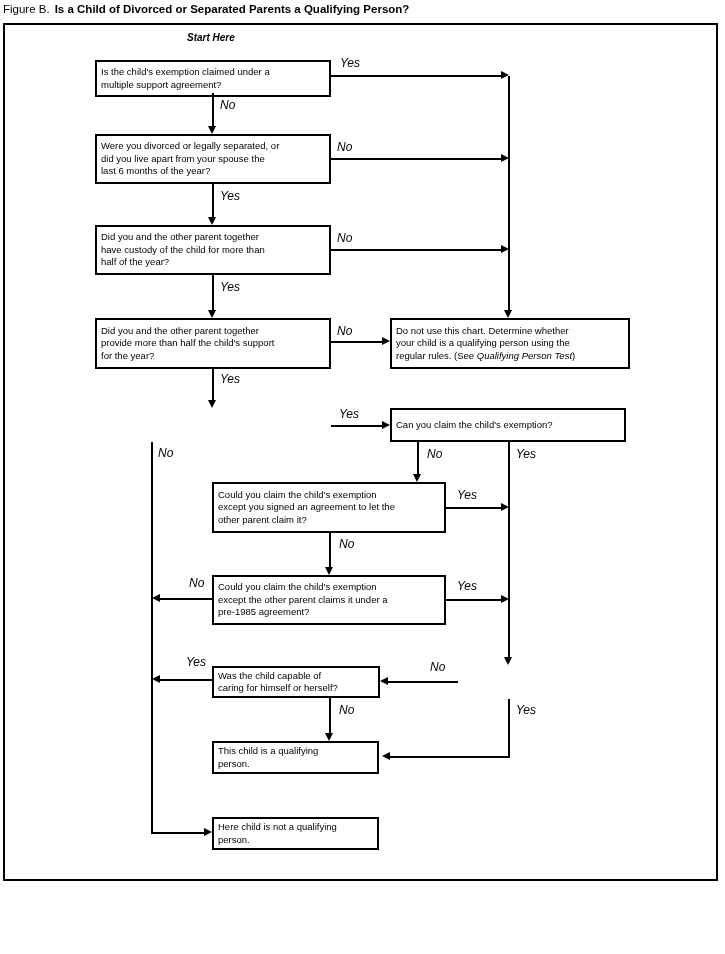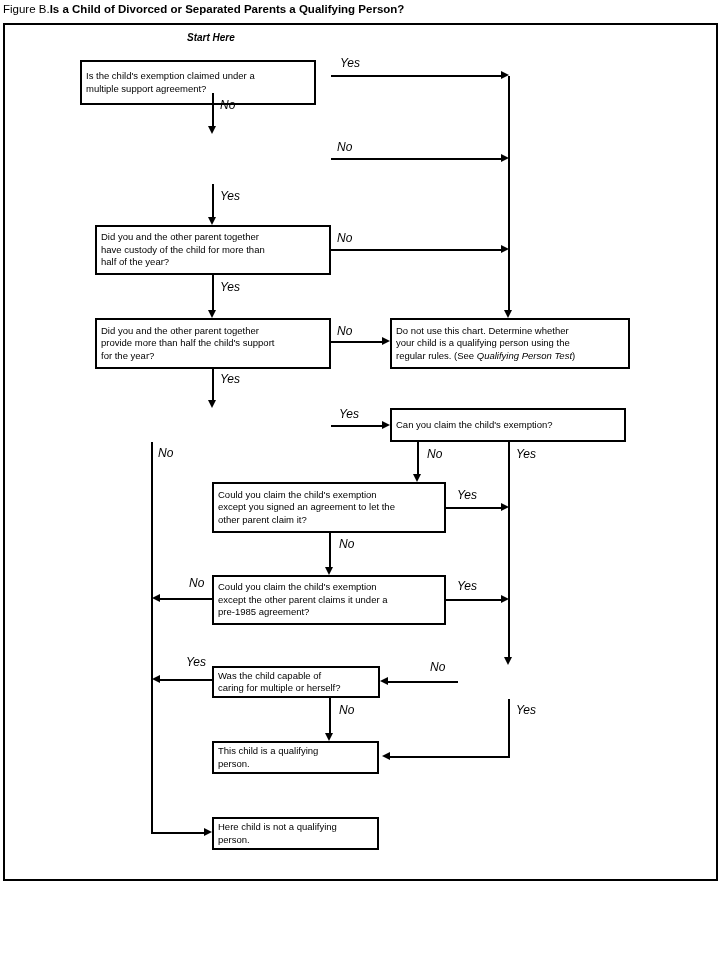--- a/index.html
+++ b/index.html
@@ -1,19 +1,19 @@
 <!DOCTYPE html>
 <html><head>
 <meta charset="utf-8">
 <style>
   html,body{margin:0;padding:0;background:#ffffff;}
   .canvas{position:relative;width:725px;height:954px;background:#ffffff;
           font-family:"Liberation Sans",sans-serif;color:#000;overflow:hidden;}
   .title{position:absolute;left:3px;top:3px;font-size:11.5px;white-space:nowrap;}
-  .title .tprefix{font-weight:normal;}
+  .title .tprefix{font-weight:normal;margin-right:5px;}
   .title .tmain{font-weight:bold;}
   .frame{position:absolute;left:3px;top:23px;width:711px;height:854px;border:2px solid #000;}
   .start{position:absolute;left:187px;top:32px;font-size:10px;font-weight:bold;font-style:italic;}
   .qbox{position:absolute;border:2px solid #000;background:#fff;box-sizing:border-box;
         display:flex;align-items:center;padding:1px 4px;font-size:9.5px;line-height:1.3;
         white-space:pre-line;}
   .qbox .it{font-style:italic;}
   .hline{position:absolute;height:2px;background:#000;}
   .vline{position:absolute;width:2px;background:#000;}
   .ah{position:absolute;width:0;height:0;}
@@ -26,42 +26,45 @@
 <body>
 
 <div class="canvas">
 
   <div class="title"><span class="tprefix">Figure B.</span><span class="tmain">Is a Child of Divorced or Separated Parents a Qualifying Person?</span></div>
 
   <div class="frame"></div>
 
   <div class="start">Start Here</div>
 
-  <div class="qbox" style="left:80px;top:60px;width:236px;height:45px"><span>Is the child's exemption claimed under a
+  <div class="qbox" style="left:95px;top:60px;width:236px;height:37px"><span>Is the child's exemption claimed under a
 multiple support agreement?</span></div>
+  <div class="qbox" style="left:95px;top:134px;width:236px;height:50px"><span>Were you divorced or legally separated, or
+did you live apart from your spouse the
+last 6 months of the year?</span></div>
   <div class="qbox" style="left:95px;top:225px;width:236px;height:50px"><span>Did you and the other parent together
 have custody of the child for more than
 half of the year?</span></div>
   <div class="qbox" style="left:95px;top:318px;width:236px;height:51px"><span>Did you and the other parent together
 provide more than half the child's support
 for the year?</span></div>
 
   <div class="qbox" style="left:390px;top:408px;width:236px;height:34px"><span>Can you claim the child's exemption?</span></div>
   <div class="qbox" style="left:390px;top:318px;width:240px;height:51px"><span><span>Do not use this chart. Determine whether
 your child is a qualifying person using the
 regular rules. (See </span><span class="it">Qualifying Person Test</span><span>)</span></span></div>
 
   <div class="qbox" style="left:212px;top:482px;width:234px;height:51px"><span>Could you claim the child's exemption
 except you signed an agreement to let the
 other parent claim it?</span></div>
   <div class="qbox" style="left:212px;top:575px;width:234px;height:50px"><span>Could you claim the child's exemption
 except the other parent claims it under a
 pre-1985 agreement?</span></div>
   <div class="qbox" style="left:212px;top:666px;width:168px;height:32px"><span>Was the child capable of
-caring for multiple or herself?</span></div>
+caring for himself or herself?</span></div>
 
   <div class="qbox" style="left:212px;top:741px;width:167px;height:33px"><span>This child is a qualifying
 person.</span></div>
   <div class="qbox" style="left:212px;top:817px;width:167px;height:33px"><span>Here child is not a qualifying
 person.</span></div>
 
   <div class="hline" style="left:331px;top:75px;width:171px"></div>
   <div class="ah ah-right" style="left:501px;top:71px"></div>
   <div class="hline" style="left:331px;top:158px;width:171px"></div>
   <div class="ah ah-right" style="left:501px;top:154px"></div>

